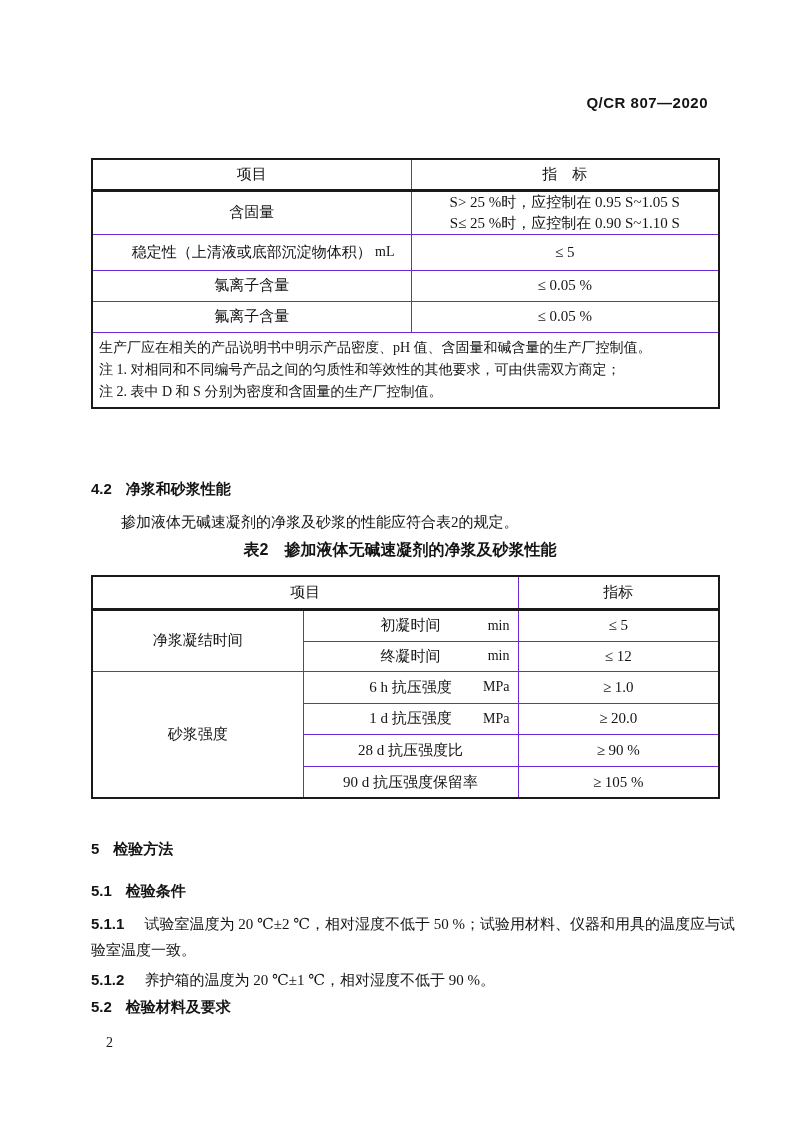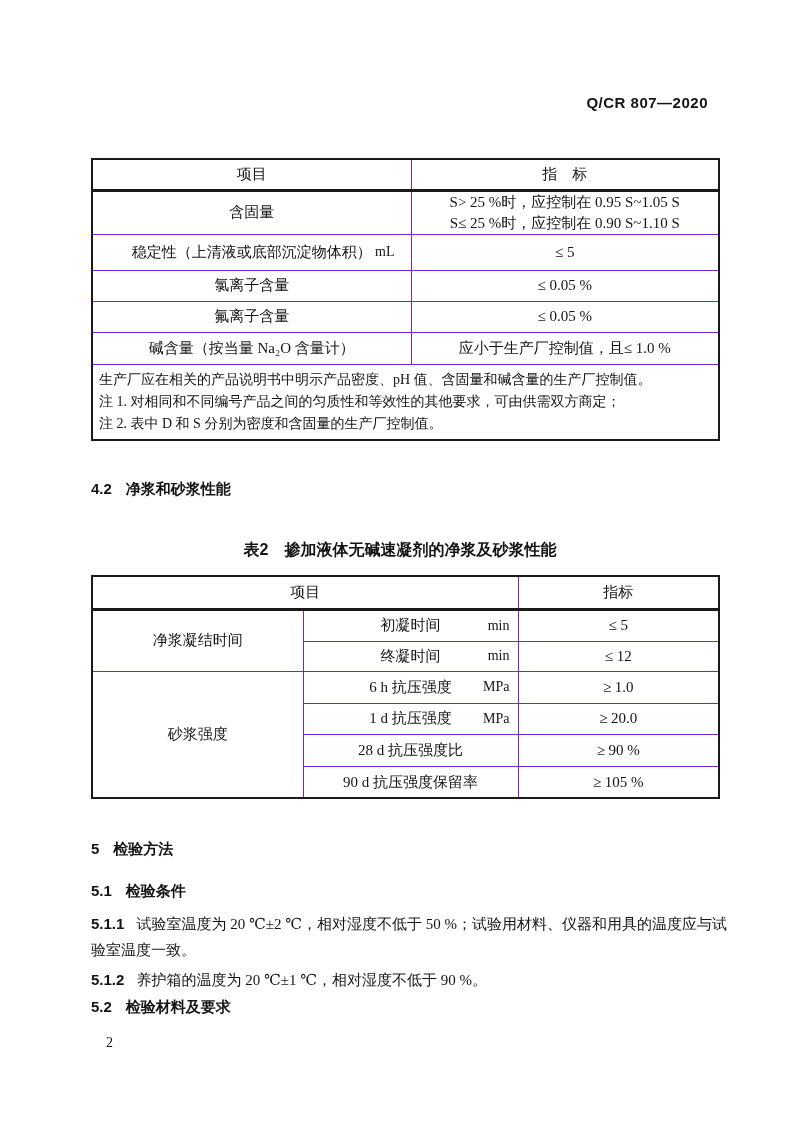--- a/index.html
+++ b/index.html
@@ -43,21 +43,21 @@
   .heading{
     position:absolute;left:91px;font-family:"Liberation Sans","DejaVu Sans",sans-serif;
     font-weight:bold;font-size:15px;white-space:nowrap;
   }
   .heading .h-num{margin-right:14px;text-align:center;}
   .para{
     position:absolute;left:91px;width:627px;font-size:15px;line-height:26px;white-space:nowrap;
   }
   .p-indent{text-indent:2em;}
   .clause-num{
-    font-family:"Liberation Sans","DejaVu Sans",sans-serif;font-weight:bold;margin-right:12px;
+    font-family:"Liberation Sans","DejaVu Sans",sans-serif;font-weight:bold;margin-right:20px;
   }
   .h42{top:480px;}
   .p42{top:509px;}
   .h5{top:840px;}
   .h51{top:882px;}
   .p511{top:911px;}
   .p512{top:967px;}
   .h52{top:998px;}
   .page-number{position:absolute;top:1035px;left:106px;font-size:14px;}
 </style>
@@ -96,38 +96,35 @@
         <td>≤ 5</td>
       </tr>
       <tr style="height:31px">
         <td>氯离子含量</td>
         <td>≤ 0.05 %</td>
       </tr>
       <tr style="height:31px">
         <td>氟离子含量</td>
         <td>≤ 0.05 %</td>
       </tr>
-      <tr style="height:32px">
-        <td>碱含量（按当量 Na₂O 含量计）</td>
-        <td>应小于生产厂控制值，且≤ 1.0 %</td>
-      </tr>
       <tr style="height:72px">
         <td class="fnote" colspan="2">
           <div>生产厂应在相关的产品说明书中明示产品密度、pH 值、含固量和碱含量的生产厂控制值。</div>
           <div>注 1. 对相同和不同编号产品之间的匀质性和等效性的其他要求，可由供需双方商定；</div>
           <div>注 2. 表中 D 和 S 分别为密度和含固量的生产厂控制值。</div>
         </td>
       </tr>
     </tbody>
   </table>
 
   <div class="heading h42">
     <span class="h-num">4.2</span><span>净浆和砂浆性能</span>
   </div>
 
+  <div class="para p42 p-indent">掺加液体无碱速凝剂的净浆及砂浆的性能应符合表2的规定。</div>
 
   <div class="caption cap2">表2　掺加液体无碱速凝剂的净浆及砂浆性能</div>
 
   <table class="t2">
     <colgroup>
         <col style="width:211px">
         <col style="width:215px">
         <col style="width:201px">
       </colgroup>
     <tbody>

